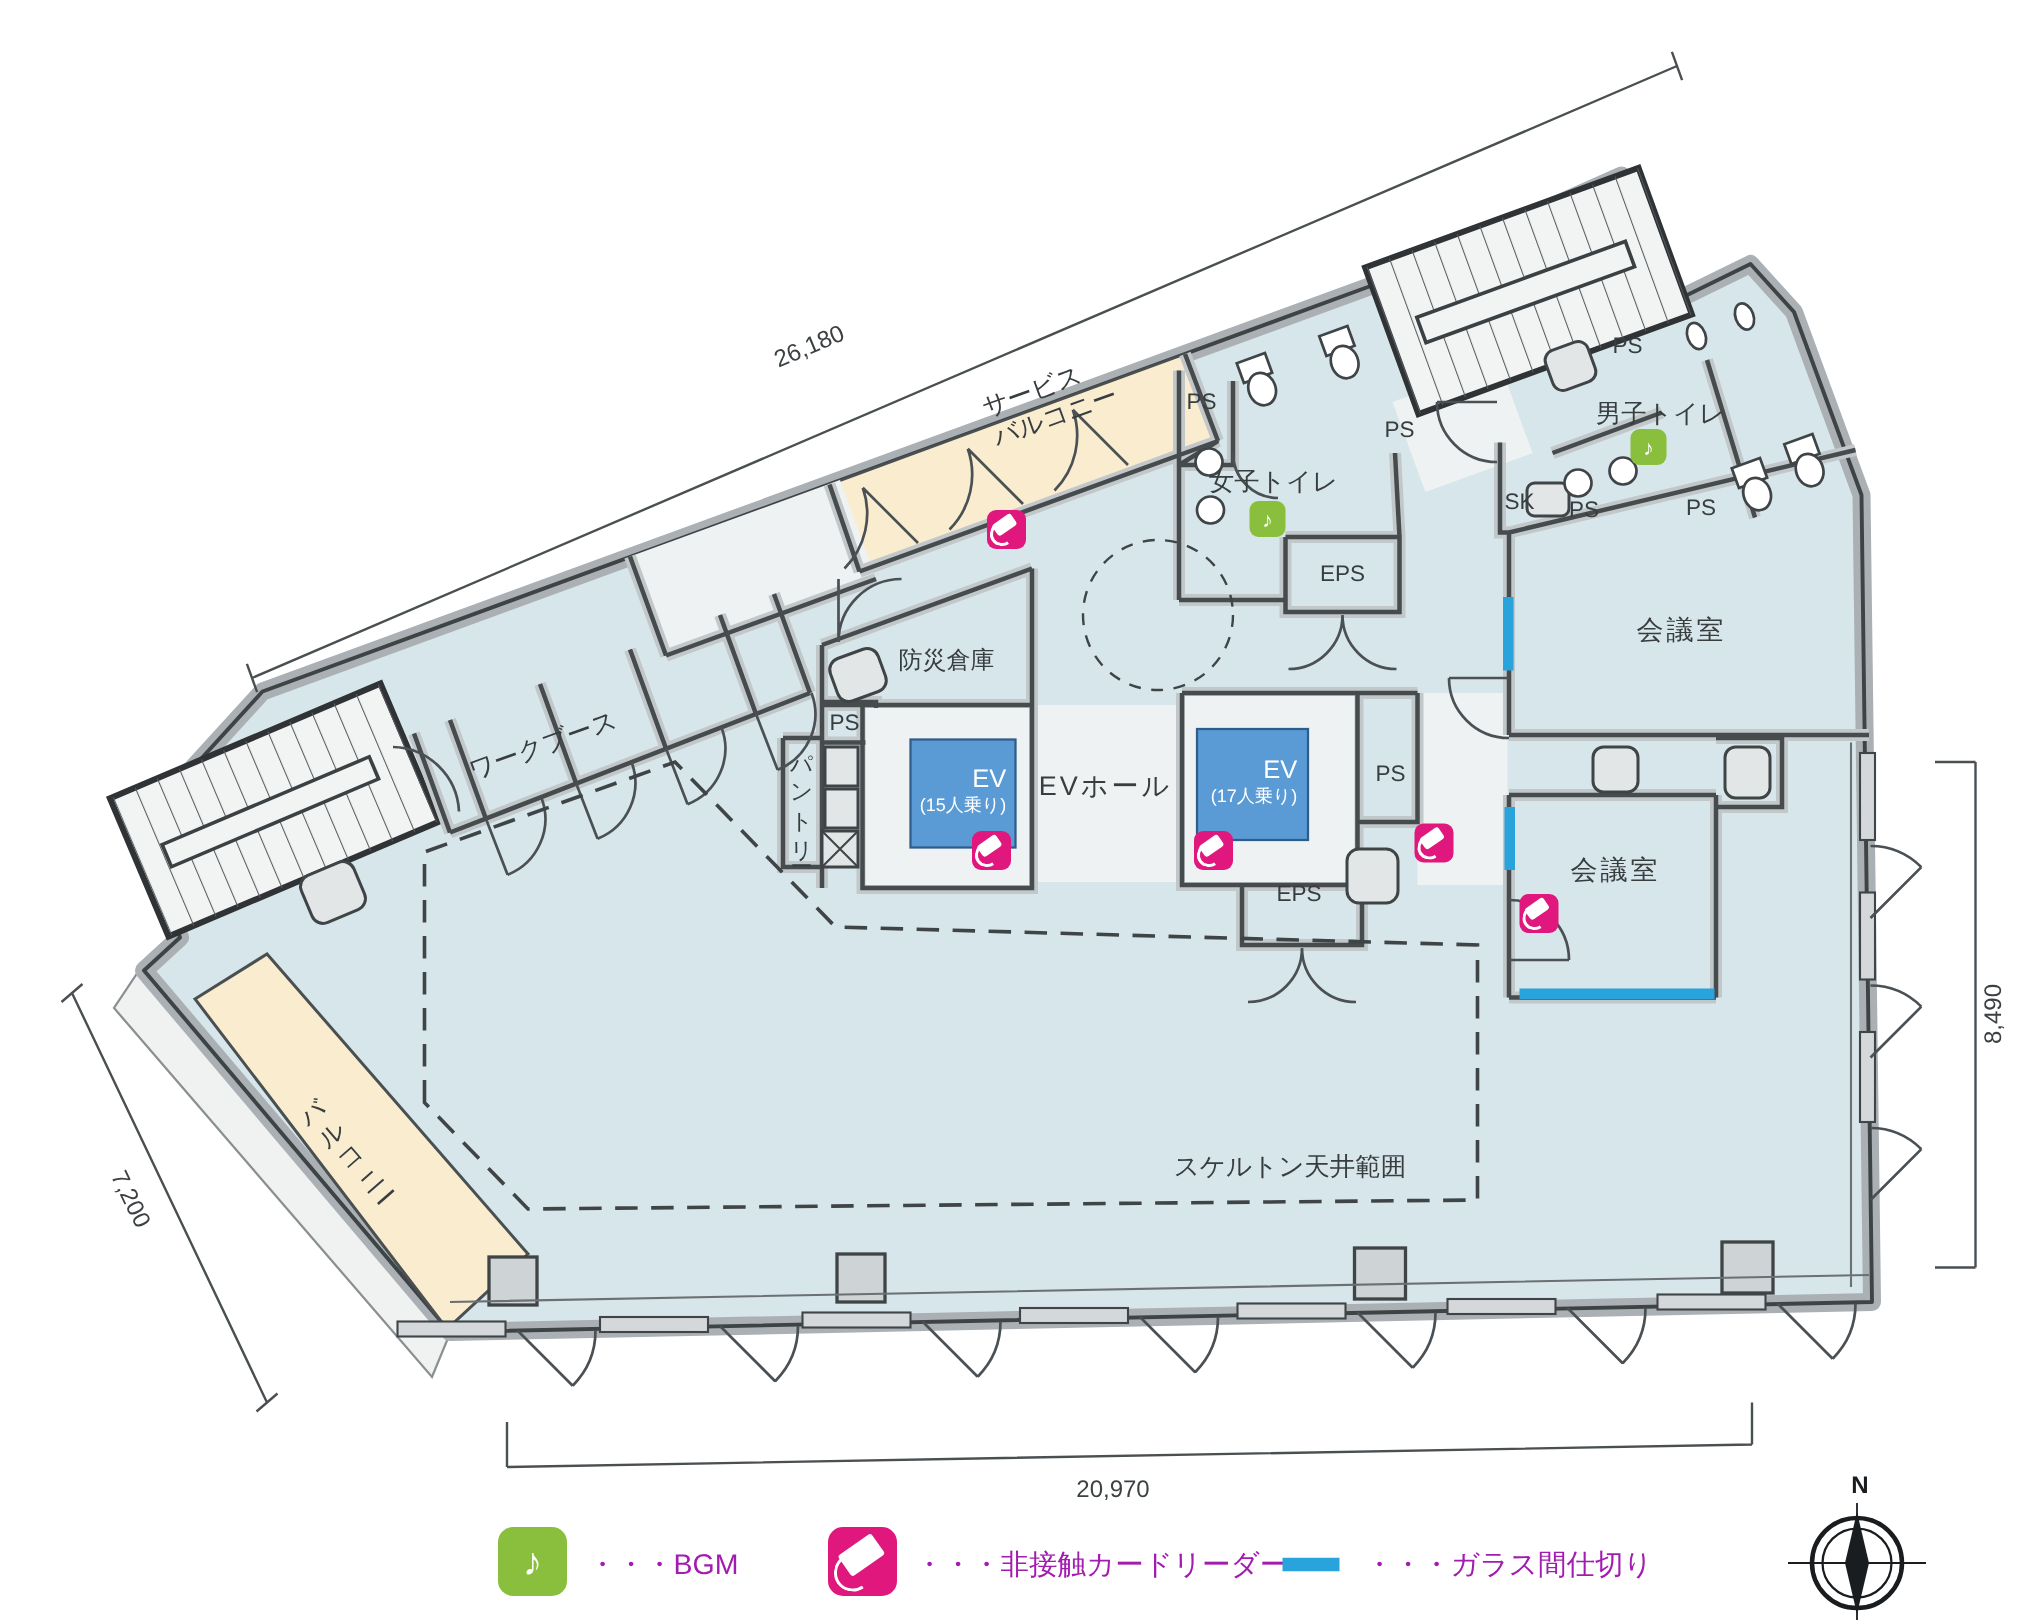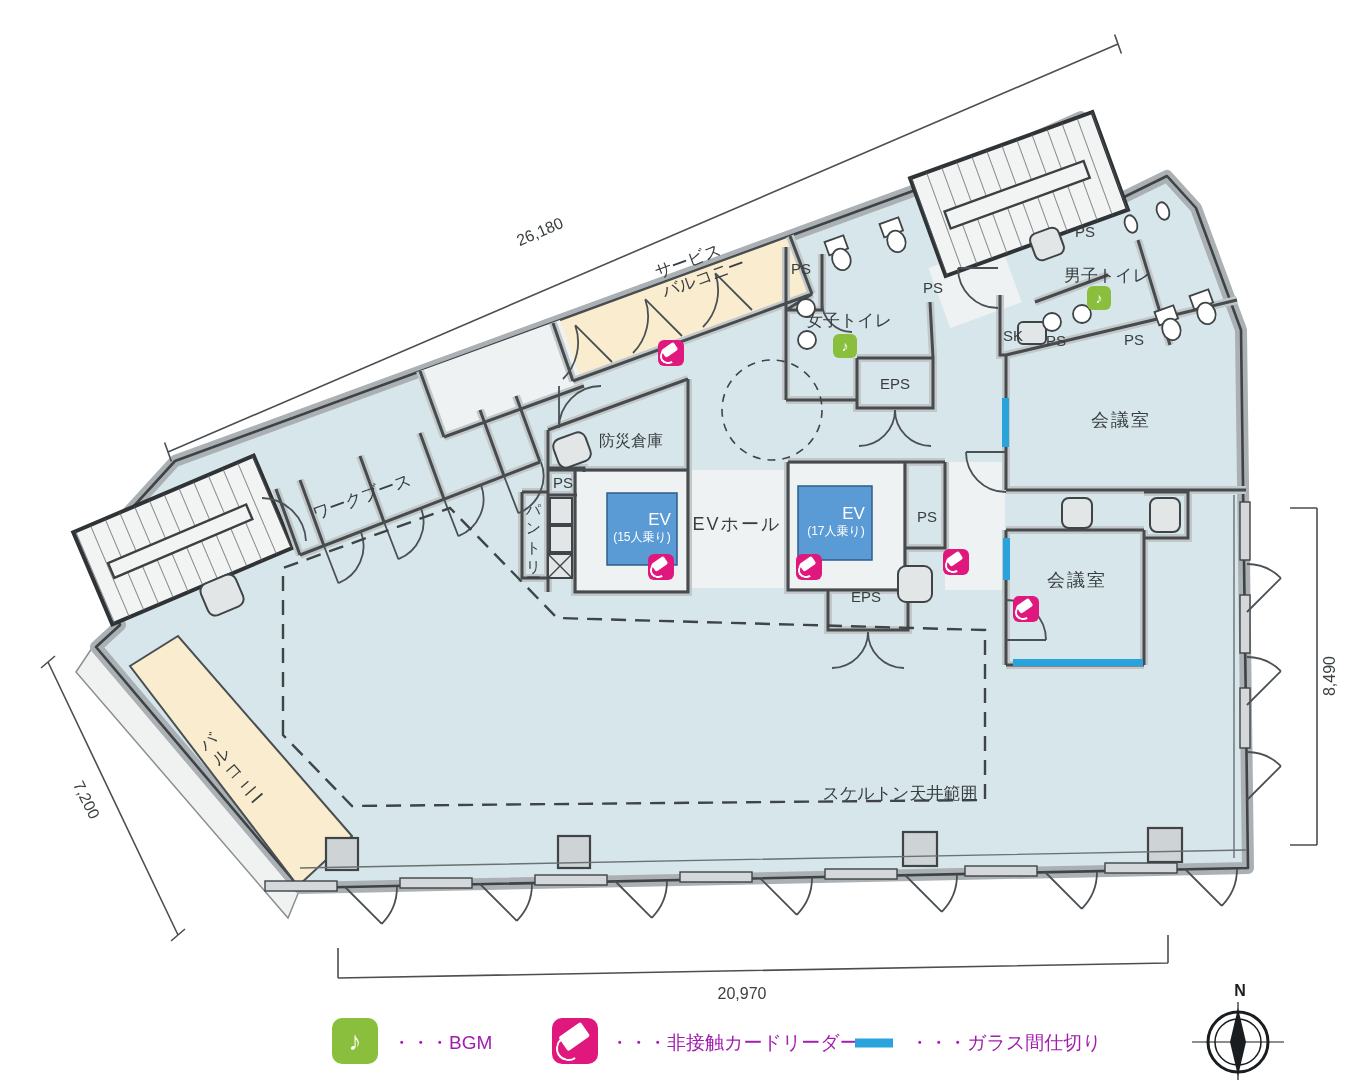--- a/index.html
+++ b/index.html
@@ -233,21 +233,21 @@
 </div>
 <div class="lbl s17" style="left:849px;top:321px;">女子トイレ</div>
 <div class="lbl s17" style="left:1107px;top:276px;">男子トイレ</div>
 <div class="lbl s18" style="left:1121px;top:420px;">会議室</div>
 <div class="lbl s18" style="left:1077px;top:580px;">会議室</div>
 <div class="lbl s16" style="left:631px;top:441px;">防災倉庫</div>
 <div class="lbl s17 rot-20" style="left:362px;top:497px;">ワークブース</div>
 <div class="lbl s15 vert" style="left:533px;top:532px;">パントリー</div>
 <div class="lbl s18" style="left:737px;top:524px;">EVホール</div>
 <div class="lbl s17 vert vrot" style="left:224px;top:760px;">バルコニー</div>
-<div class="lbl s17" style="left:900px;top:778px;margin-top:16px;">スケルトン天井範囲</div>
+<div class="lbl s17" style="left:860px;top:778px;">スケルトン天井範囲</div>
 
 <div class="lbl ctr white" style="left:642px;top:527px;">
   <div style="font-size:17px;">EV</div>
   <div style="font-size:12px;">(15人乗り)</div>
 </div>
 <div class="lbl ctr white" style="left:836px;top:521px;">
   <div style="font-size:17px;">EV</div>
   <div style="font-size:12px;">(17人乗り)</div>
 </div>
 

